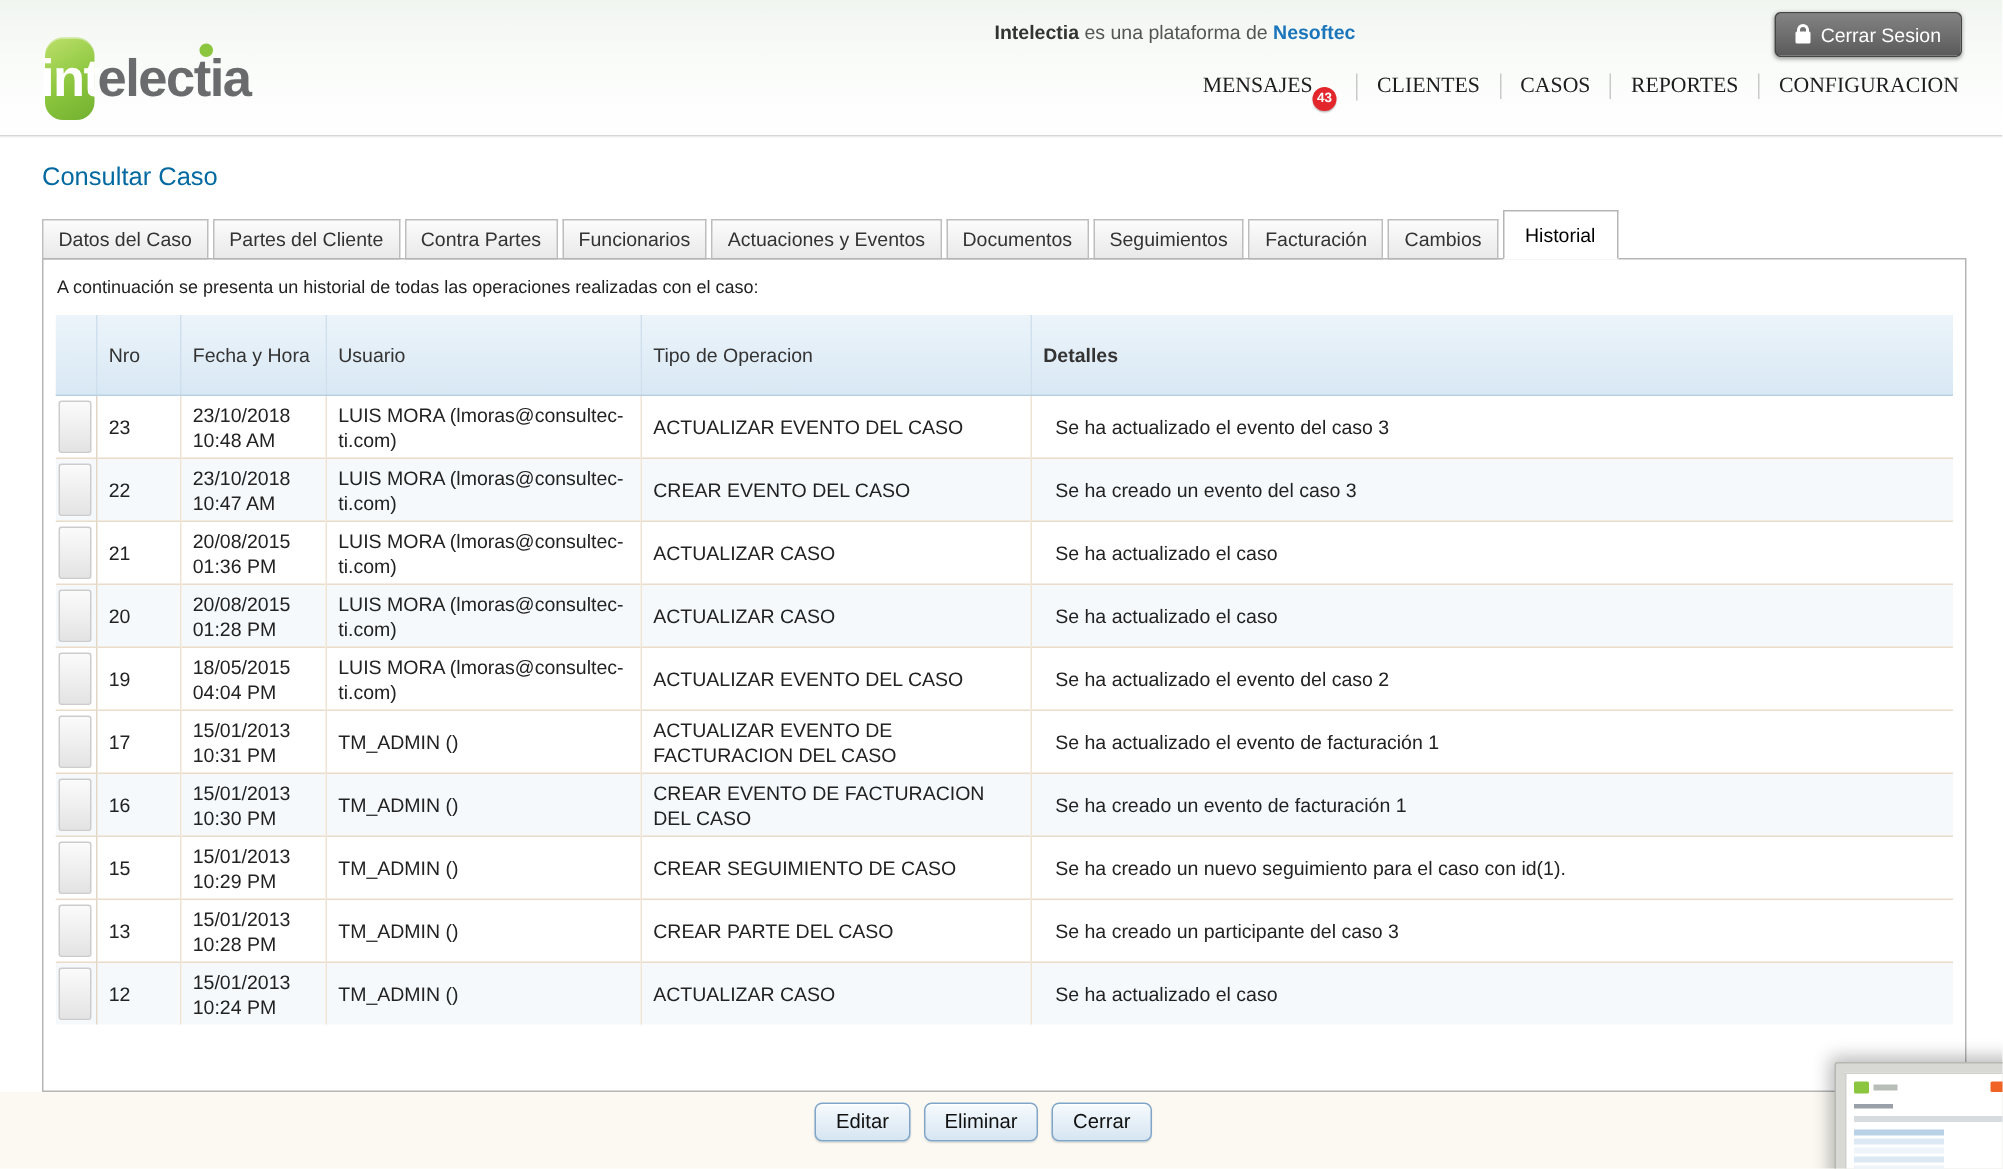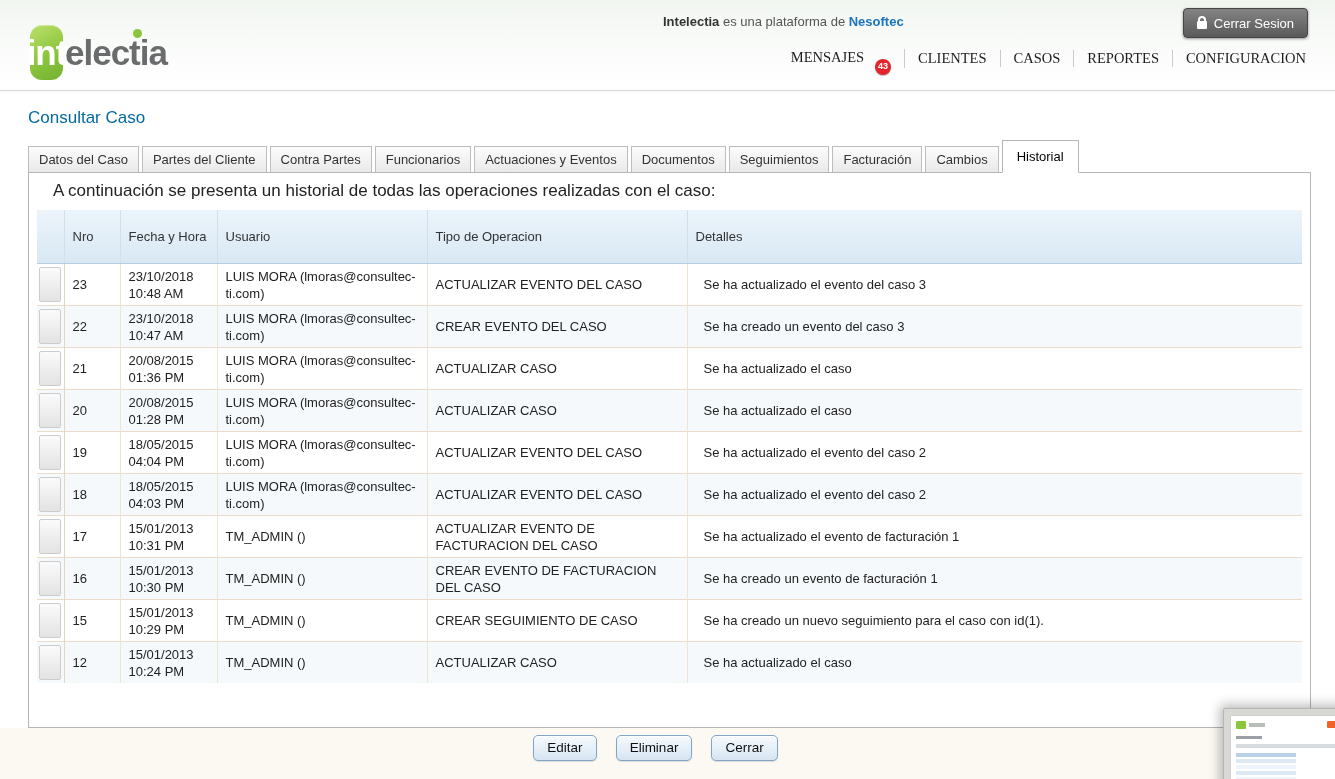--- a/index.html
+++ b/index.html
@@ -49,21 +49,21 @@
   }
   .nav{position:absolute;right:27px;top:49px;display:flex;align-items:center;
     font-family:"Liberation Serif", serif;font-size:14.5px;color:#1d1d1d;}
   .nav-item{padding:0 13px;border-right:1px solid #c9c9c9;cursor:pointer;white-space:nowrap;line-height:17px;}
   .nav-item:last-child{border-right:none;padding-right:2px;}
   .nav-badge{
     display:inline-flex;align-items:center;justify-content:center;
     min-width:16px;height:16px;border-radius:50%;
     background:#e3252c;color:#fff;font-size:9px;font-weight:bold;
     font-family:"Liberation Sans",sans-serif;
-    transform:translateY(7px);margin-left:11px;box-shadow:0 1px 1px rgba(0,0,0,.25);
+    transform:translateY(7px);margin-left:0;box-shadow:0 1px 1px rgba(0,0,0,.25);
   }
 
   
   .page-title{margin:17px 0 0 28px;font-size:17px;color:#0369a1;line-height:20px;}
 
   .tabs{display:flex;align-items:flex-end;margin:12px 0 0 28px;position:relative;z-index:2;}
   .tab{
     border:1px solid #bdbdbd;background:linear-gradient(#fcfcfc,#e9e9e9);
     padding:5px 10px;font-size:13px;color:#333;margin-right:3px;cursor:pointer;white-space:nowrap;
     border-bottom:1px solid #b5b5b5;
@@ -71,31 +71,31 @@
   .tab.active{
     background:#fff;border:1px solid #b5b5b5;border-bottom:1px solid #fff;
     padding:8px 14px;color:#000;
   }
 
   .panel{
     position:relative;margin:-1px 0 0 28px;width:1283px;height:556px;
     box-sizing:border-box;border:1px solid #b5b5b5;background:#fff;
     padding:8px 8px 0 8px;z-index:1;
   }
-  .intro{font-size:17px;color:#222;margin:2px 0 11px 16px;line-height:16px;}
+  .intro{font-size:12px;color:#222;margin:2px 0 11px 1px;line-height:16px;}
 
   .table-clip{height:519px;overflow:hidden;}
   table.history{width:100%;border-collapse:collapse;table-layout:fixed;}
   th{
     background:linear-gradient(#ecf4fa,#d8e8f4);
     border-bottom:1px solid #b6cfe3;border-right:1px solid #cfdfee;
     padding:19px 8px;font-weight:normal;font-size:13px;color:#333;text-align:left;
     height:28px;box-sizing:border-box;white-space:nowrap;
   }
-  th:last-child{border-right:none;}
+  th:last-child{border-right:none;font-weight:bold;}
   td{
     border-top:1px solid #eadcc8;border-right:1px solid #efe4d4;
     padding:2px 8px;font-size:13px;color:#222;line-height:17px;
     height:40px;box-sizing:border-box;vertical-align:middle;
     overflow:hidden;
   }
   td:last-child{border-right:none;padding-left:16px;}
   tr.alt td{background:#f5f9fc;}
   td.handle-cell{padding:0;background:#fff;border-right:1px solid #e2d7c6;}
   tr.alt td.handle-cell{background:#f5f9fc;}
@@ -103,21 +103,21 @@
     width:20px;height:33px;margin:3px auto;
     background:linear-gradient(#fbfbfb,#e3e3e3);
     border:1px solid #cccccc;border-radius:2px;
   }
 
   
   .bottom-area{
     width:1335px;height:57px;background:#fbf9f2;
     display:flex;justify-content:center;align-items:flex-start;padding-top:7px;box-sizing:border-box;
   }
-  .footer-buttons{display:flex;gap:19px;margin-right:24px;}
+  .footer-buttons{display:flex;gap:9px;margin-right:24px;}
   .btn{
     font-family:"Liberation Sans",sans-serif;font-size:13.5px;color:#111;
     padding:4px 13px 5px;border:1px solid #7fa5c9;border-radius:5px;
     background:linear-gradient(#f6fafd,#d6e5f2);
     box-shadow:inset 0 1px 0 rgba(255,255,255,.85),0 1px 1px rgba(0,0,0,.12);
     cursor:pointer;
   }
 
   
   .preview{
@@ -268,33 +268,20 @@
     <td class="nro-cell">19</td>
     <td class="fecha-cell">
               <div class="d1">18/05/2015</div>
               <div class="d2">04:04 PM</div>
             </td>
     <td class="usuario-cell">LUIS MORA (lmoras@consultec-ti.com)</td>
     <td class="op-cell">ACTUALIZAR EVENTO DEL CASO</td>
     <td class="det-cell">Se ha actualizado el evento del caso 2</td>
   </tr>
 
-  <tr class="history-row alt">
-    <td class="handle-cell">
-              <div class="handle-box"></div>
-            </td>
-    <td class="nro-cell">18</td>
-    <td class="fecha-cell">
-              <div class="d1">18/05/2015</div>
-              <div class="d2">04:03 PM</div>
-            </td>
-    <td class="usuario-cell">LUIS MORA (lmoras@consultec-ti.com)</td>
-    <td class="op-cell">ACTUALIZAR EVENTO DEL CASO</td>
-    <td class="det-cell">Se ha actualizado el evento del caso 2</td>
-  </tr>
 
   <tr class="history-row">
     <td class="handle-cell">
               <div class="handle-box"></div>
             </td>
     <td class="nro-cell">17</td>
     <td class="fecha-cell">
               <div class="d1">15/01/2013</div>
               <div class="d2">10:31 PM</div>
             </td>
@@ -325,20 +312,33 @@
     <td class="fecha-cell">
               <div class="d1">15/01/2013</div>
               <div class="d2">10:29 PM</div>
             </td>
     <td class="usuario-cell">TM_ADMIN ()</td>
     <td class="op-cell">CREAR SEGUIMIENTO DE CASO</td>
     <td class="det-cell">Se ha creado un nuevo seguimiento para el caso con id(1).</td>
   </tr>
 
 
+  <tr class="history-row">
+    <td class="handle-cell">
+              <div class="handle-box"></div>
+            </td>
+    <td class="nro-cell">13</td>
+    <td class="fecha-cell">
+              <div class="d1">15/01/2013</div>
+              <div class="d2">10:28 PM</div>
+            </td>
+    <td class="usuario-cell">TM_ADMIN ()</td>
+    <td class="op-cell">CREAR PARTE DEL CASO</td>
+    <td class="det-cell">Se ha creado un participante del caso 3</td>
+  </tr>
 
   <tr class="history-row alt">
     <td class="handle-cell">
               <div class="handle-box"></div>
             </td>
     <td class="nro-cell">12</td>
     <td class="fecha-cell">
               <div class="d1">15/01/2013</div>
               <div class="d2">10:24 PM</div>
             </td>

